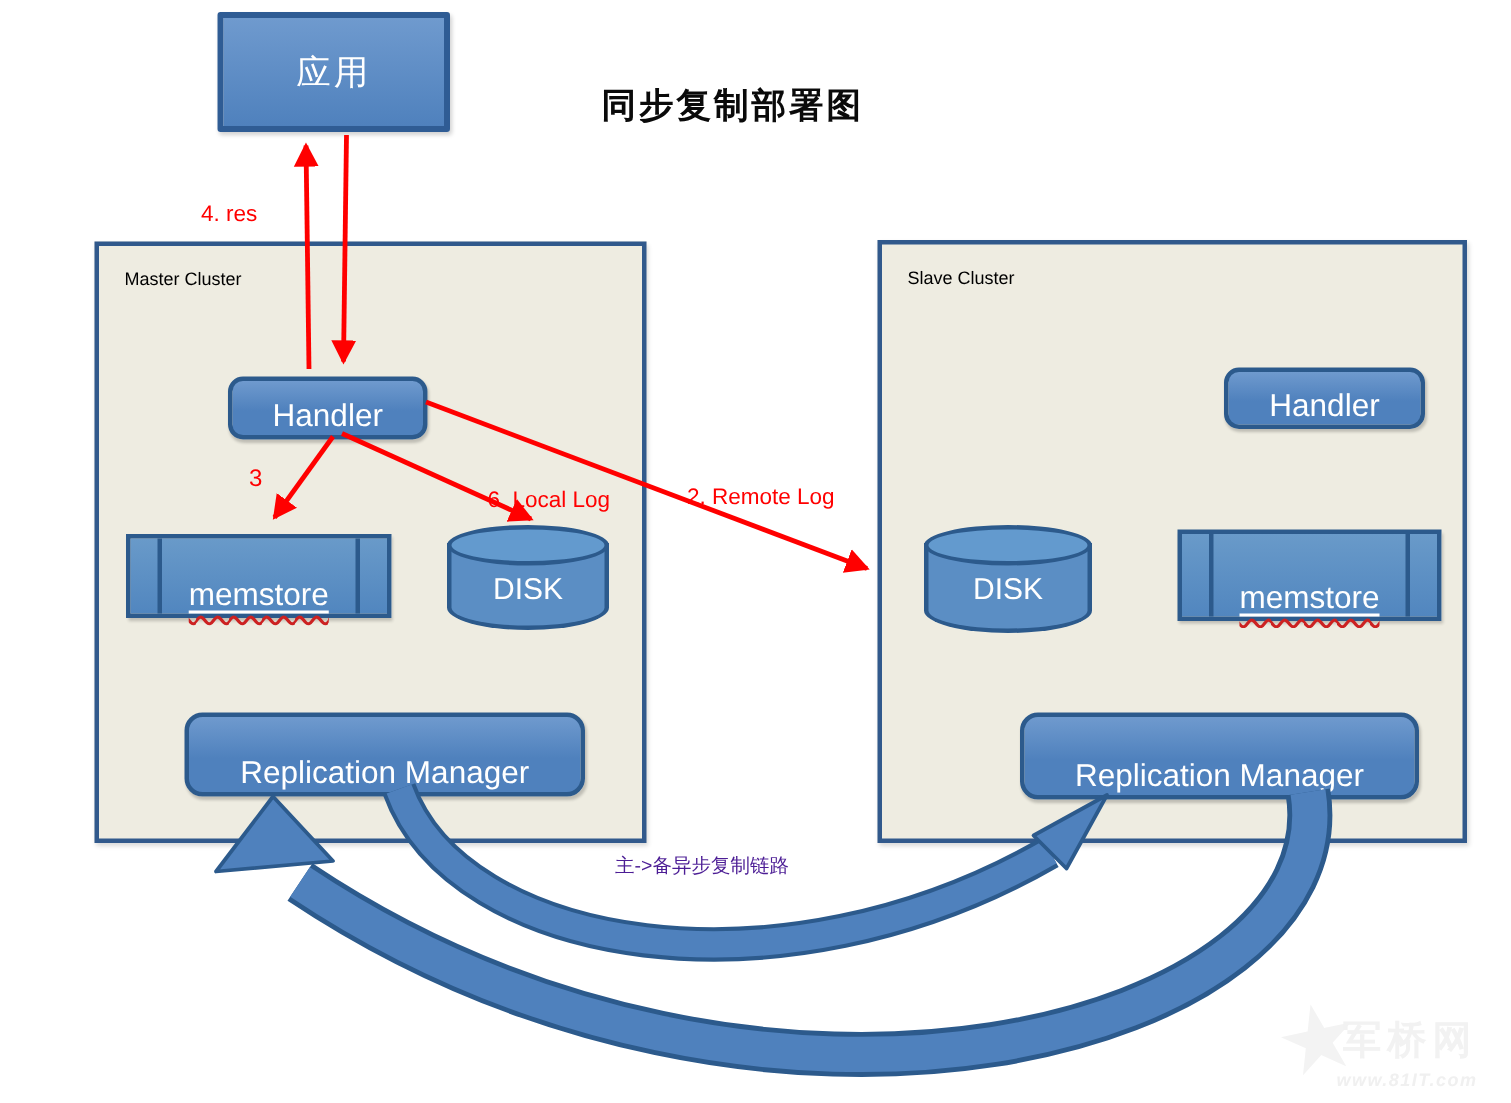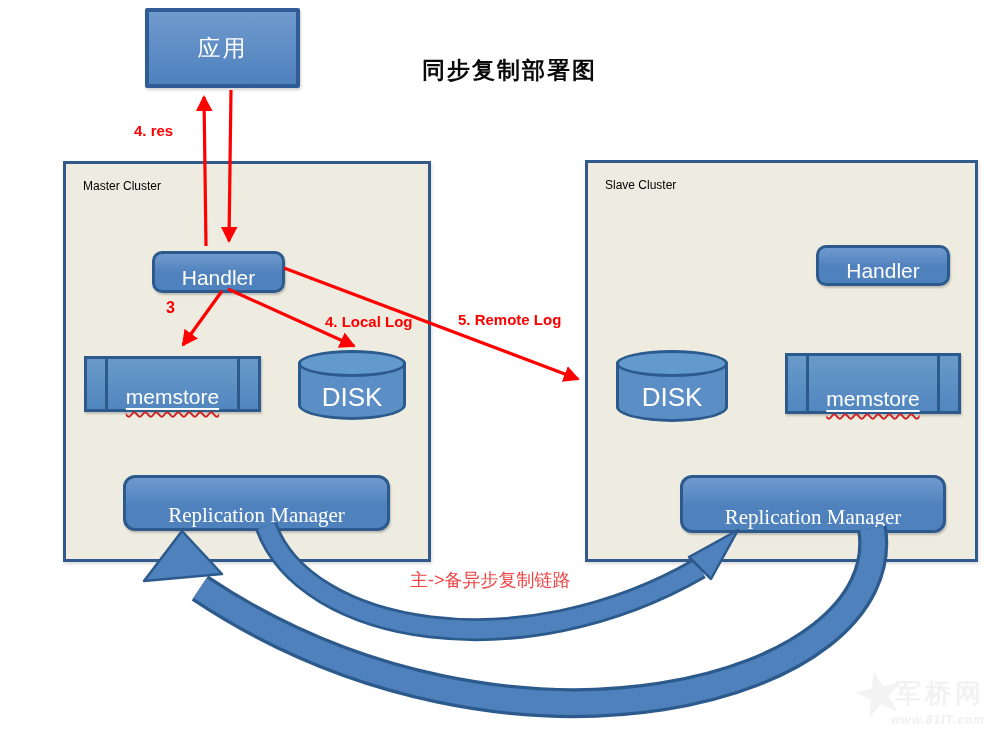--- a/index.html
+++ b/index.html
@@ -12,21 +12,21 @@
     --link-fill:#4f81bd;
     --link-border:#2c5a8c;
     --text-on-node:#ffffff;
     --watermark-gray:#f2f2f2;
   }
   *{margin:0;padding:0;box-sizing:border-box;}
   html,body{background:#fff;font-family:"Liberation Sans",sans-serif;}
   .stage{position:relative;width:1007px;height:735px;background:#ffffff;overflow:hidden;}
 
   
-  .diagram-title{position:absolute;left:422px;top:55px;font-size:23px;font-weight:600;color:#0a0a0a;letter-spacing:2px;}
+  .diagram-title{position:absolute;left:401px;top:55px;font-size:23px;font-weight:600;color:#0a0a0a;letter-spacing:2px;}
 
   
   .app-box{position:absolute;left:145px;top:8px;width:155px;height:80px;
     background:linear-gradient(180deg,var(--node-fill-light),var(--node-fill));
     border:4px solid #2f5c94;border-radius:2px;
     display:flex;align-items:center;justify-content:center;
     color:var(--text-on-node);font-size:23px;letter-spacing:2px;
     box-shadow:1px 2px 3px rgba(0,0,0,.18);}
 
   
@@ -35,21 +35,21 @@
   .cluster.master{left:63px;top:161px;width:368px;height:401px;}
   .cluster.slave{left:585px;top:160px;width:393px;height:402px;}
   .cluster-label{position:absolute;left:17px;top:15px;font-size:12px;color:#000;}
 
   
   .node{position:absolute;background:linear-gradient(180deg,var(--node-fill-light) 0%,var(--node-fill) 55%);
     border:3px solid var(--node-border);color:var(--text-on-node);
     display:flex;align-items:flex-end;justify-content:center;
     font-size:21px;box-shadow:1px 2px 2px rgba(0,0,0,.2);}
   .rounded{border-radius:10px;}
-  .rounded-lg{border-radius:12px;font-family:Liberation Serif, serif;}
+  .rounded-lg{border-radius:12px;}
 
   .master-handler{left:86px;top:87px;width:133px;height:42px;}
   .master-rm{left:57px;top:311px;width:267px;height:56px;}
   .slave-handler{left:228px;top:82px;width:134px;height:41px;}
   .slave-rm{left:92px;top:312px;width:266px;height:58px;}
 
   
   .memstore{background:linear-gradient(180deg,#699ac9,#5186bf);}
   .master-memstore{left:18px;top:192px;width:177px;height:56px;}
   .slave-memstore{left:197px;top:190px;width:176px;height:61px;}
@@ -64,31 +64,31 @@
   
   .cylinder{position:absolute;}
   .master-disk{left:232px;top:186px;width:108px;height:70px;}
   .slave-disk{left:28px;top:187px;width:112px;height:72px;}
   .cyl-body{position:absolute;left:0;right:0;top:12px;bottom:0;background:#5b8ec4;
     border:3px solid var(--node-border);border-top:none;
     border-radius:0 0 50% 50% / 0 0 15px 15px;}
   .cyl-top{position:absolute;left:0;right:0;top:0;height:27px;background:#639ace;
     border:3px solid var(--node-border);border-radius:50%;}
   .cyl-label{position:absolute;left:0;right:0;top:32px;text-align:center;
-    color:var(--text-on-node);font-size:26px;}
-
-  
-  .red-label{position:absolute;color:var(--arrow-red);font-size:15px;font-weight:700;z-index:7;}
+    color:var(--text-on-node);font-size:20px;}
+
+  
+  .red-label{position:absolute;color:var(--arrow-red);font-size:15px;font-weight:400;z-index:7;margin-top:12px;}
   .lbl-res{left:134px;top:122px;}
   .lbl-step3{left:166px;top:299px;font-size:16px;}
   .lbl-local{left:325px;top:313px;}
   .lbl-remote{left:458px;top:311px;}
 
   
-  .link-label{position:absolute;color:#ef4444;font-size:18px;z-index:7;}
+  .link-label{position:absolute;color:#4c1d95;font-size:13px;z-index:7;}
   .lbl-fwd{left:410px;top:568px;}
   .lbl-back{left:413px;top:646px;}
 
   
   .overlay{position:absolute;left:0;top:0;width:1007px;height:735px;z-index:5;pointer-events:none;}
 
   
   .watermark{position:absolute;right:8px;bottom:2px;z-index:0;color:var(--watermark-gray);}
   .wm-star{position:absolute;right:92px;bottom:8px;font-size:62px;line-height:1;
     transform:rotate(-12deg);color:#f3f3f3;}
@@ -185,18 +185,18 @@
       <line x1="206" y1="246" x2="204" y2="97" stroke="#ff0000" marker-end="url(#redhead)"></line>
       <line x1="231" y1="90" x2="229" y2="241" stroke="#ff0000" marker-end="url(#redhead)"></line>
       <line x1="222" y1="291" x2="183" y2="345" stroke="#ff0000" marker-end="url(#redhead)"></line>
       <line x1="228" y1="289" x2="354" y2="346" stroke="#ff0000" marker-end="url(#redhead)"></line>
       <line x1="284" y1="268" x2="578" y2="379" stroke="#ff0000" marker-end="url(#redhead)"></line>
     </g>
   </svg>
 
   <div class="red-label lbl-res">4. res</div>
   <div class="red-label lbl-step3">3</div>
-  <div class="red-label lbl-local">4. Local Log</div>
-  <div class="red-label lbl-remote">5. Remote Log</div>
+  <div class="red-label lbl-local">6. Local Log</div>
+  <div class="red-label lbl-remote">2. Remote Log</div>
 
   <div class="link-label lbl-fwd">主-&gt;备异步复制链路</div>
 
 </div>
 
 </body></html>

